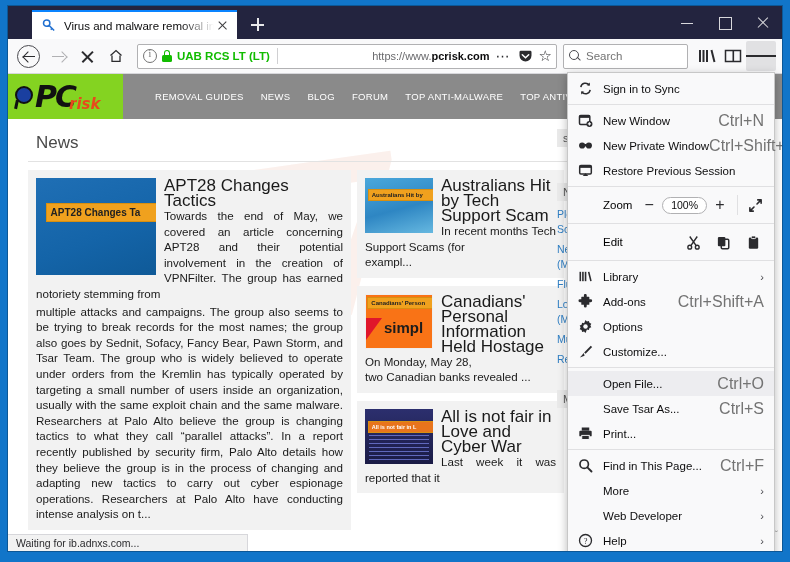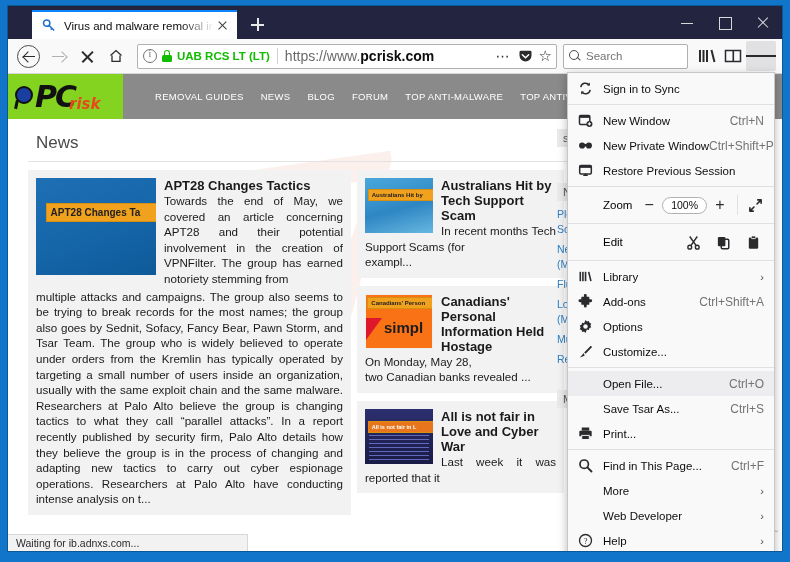--- a/index.html
+++ b/index.html
@@ -109,21 +109,21 @@
     flex:1; height:25px; background:#fff; border:1px solid #b1b1b3; border-radius:2px;
     display:flex; align-items:center; margin:0 6px 0 6px; padding:0 4px 0 5px; min-width:0;
   }
   .info-ico { width:14px;height:14px;border:1.2px solid #737373;border-radius:50%;position:relative;flex:none;margin-right:4px;}
   .info-ico::before{content:"i";position:absolute;left:0;right:0;top:-2px;text-align:center;font-size:10px;color:#737373;font-family:"Liberation Serif",serif;}
   .lock-ico { width:12px;height:14px;position:relative;flex:none;margin-right:4px;}
   .lock-ico .body{position:absolute;left:1px;bottom:1px;width:10px;height:7px;background:#12bc00;border-radius:1.5px;}
   .lock-ico .shackle{position:absolute;left:3px;top:1px;width:6px;height:6px;border:1.6px solid #12bc00;border-bottom:none;border-radius:3px 3px 0 0;}
   .ev-name { font-size:11.5px;color:#12bc00;font-weight:bold;white-space:nowrap; }
   .urldiv { width:1px;height:16px;background:#d0d0d2;margin:0 7px; flex:none;}
-  .urltext { font-size:14px;color:#6a6a6d;white-space:nowrap;overflow:hidden;flex:1;}
+  .urltext { font-size:11px;color:#6a6a6d;white-space:nowrap;overflow:hidden;flex:1;text-align:right;}
   .urltext b{color:#0c0c0d;font-weight:bold;}
   .urlicons{display:flex;align-items:center;gap:7px;padding-left:6px;flex:none;}
   .dots{font-size:14px;color:#2b2b2e;letter-spacing:1px;line-height:8px;}
   .pocket{width:14px;height:15px;position:relative;}
   .star{font-size:15px;color:#2b2b2e;line-height:14px;}
 
   #searchbar {
     width:125px;height:25px;background:#fff;border:1px solid #b1b1b3;border-radius:2px;
     display:flex;align-items:center;padding:0 5px;flex:none;margin-right:6px;
   }
@@ -164,21 +164,21 @@
 
   #content { position:relative; z-index:1; padding:0 0 0 20px; }
   #news-title { font-size:17px;color:#4a4a4a;padding:14px 0 8px 8px; }
   #news-rule { height:1px;background:#e2e2e2;margin:0 12px 8px 0; }
 
   #cols { display:flex; gap:0; }
   #leftcol { width:323px; flex:none; }
   #rightcol { width:207px; flex:none; margin-left:6px;}
 
   .art-box { background:#f2f2f2; padding:8px; margin-bottom:8px; }
-  .art-title { font-size:13px; font-weight:bold; color:#1a1a1a; line-height:15px; }
+  .art-title { font-size:17px; font-weight:normal; color:#1a1a1a; line-height:15px; }
   .art-body { font-size:11.6px; color:#1a1a1a; line-height:15.6px; text-align:justify; }
 
   .thumb { float:left; margin-right:8px; position:relative; overflow:hidden;padding-left:25px; }
   .thumb .cap {
     position:absolute; left:8%; top:30%; right:-12%; background:#f0a11e; color:#222;
     font-size:8.5px; font-weight:bold; padding:3px 4px; white-space:nowrap; overflow:hidden;
     border:1px solid #d88f10;
   }
   .t1 { width:120px;height:97px;background:linear-gradient(160deg,#1f6fb5,#1464a8 60%,#0f5a98); }
   .t1 .cap { font-size:10px; top:26%; }
@@ -228,21 +228,21 @@
     background:#f9f9fa; border:1px solid #c7c7c7;
     box-shadow:0 3px 9px rgba(0,0,0,.28);
     z-index:10; padding:3px 0 4px 0;
   }
   .mrow {
     height:25px; display:flex; align-items:center; padding:0 10px 0 9px;
     font-size:11.5px; color:#0c0c0d; position:relative;
   }
   .mrow .micon { width:17px;height:17px;margin-right:9px;flex:none;position:relative;display:flex;align-items:center;justify-content:center;}
   .mrow .mlabel { flex:1; white-space:nowrap; }
-  .mrow .mshort { font-size:12px; color:#737373; white-space:nowrap;}
+  .mrow .mshort { font-size:16px; color:#737373; white-space:nowrap;}
   .mrow .chev { font-size:11px; color:#4a4a4f; margin-left:6px;}
   .msep { height:1px; background:#e0e0e2; margin:3px 0; }
   .noicon { padding-left:35px; }
 
   
   #zoomrow, #editrow { height:30px; display:flex; align-items:center; padding:0 6px 0 35px; font-size:11.5px;}
   #zoomrow .zlabel, #editrow .elabel { flex:1; }
   .zbtn { width:26px;height:24px;display:flex;align-items:center;justify-content:center;font-size:16px;color:#2b2b2e;}
   .zval {
     border:1px solid #b1b1b3; border-radius:11px; padding:1.5px 8px; font-size:10.5px; color:#0c0c0d;

